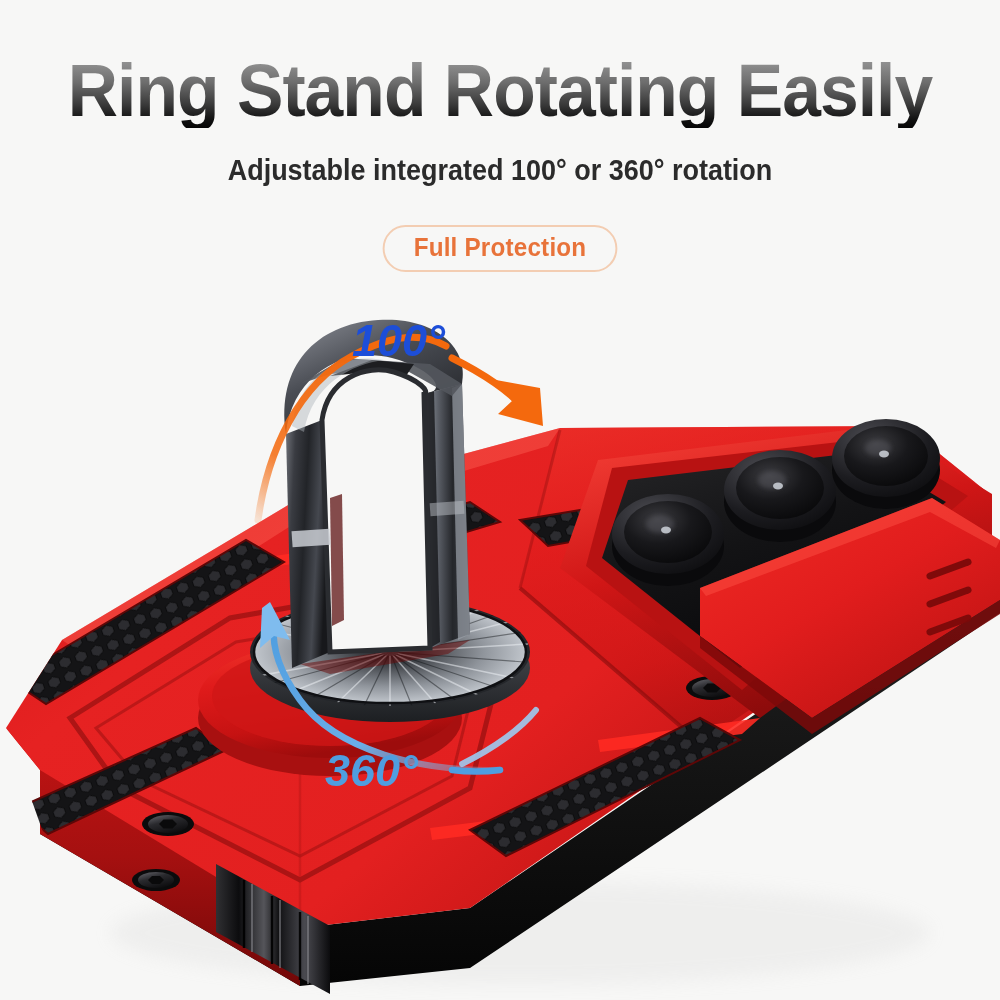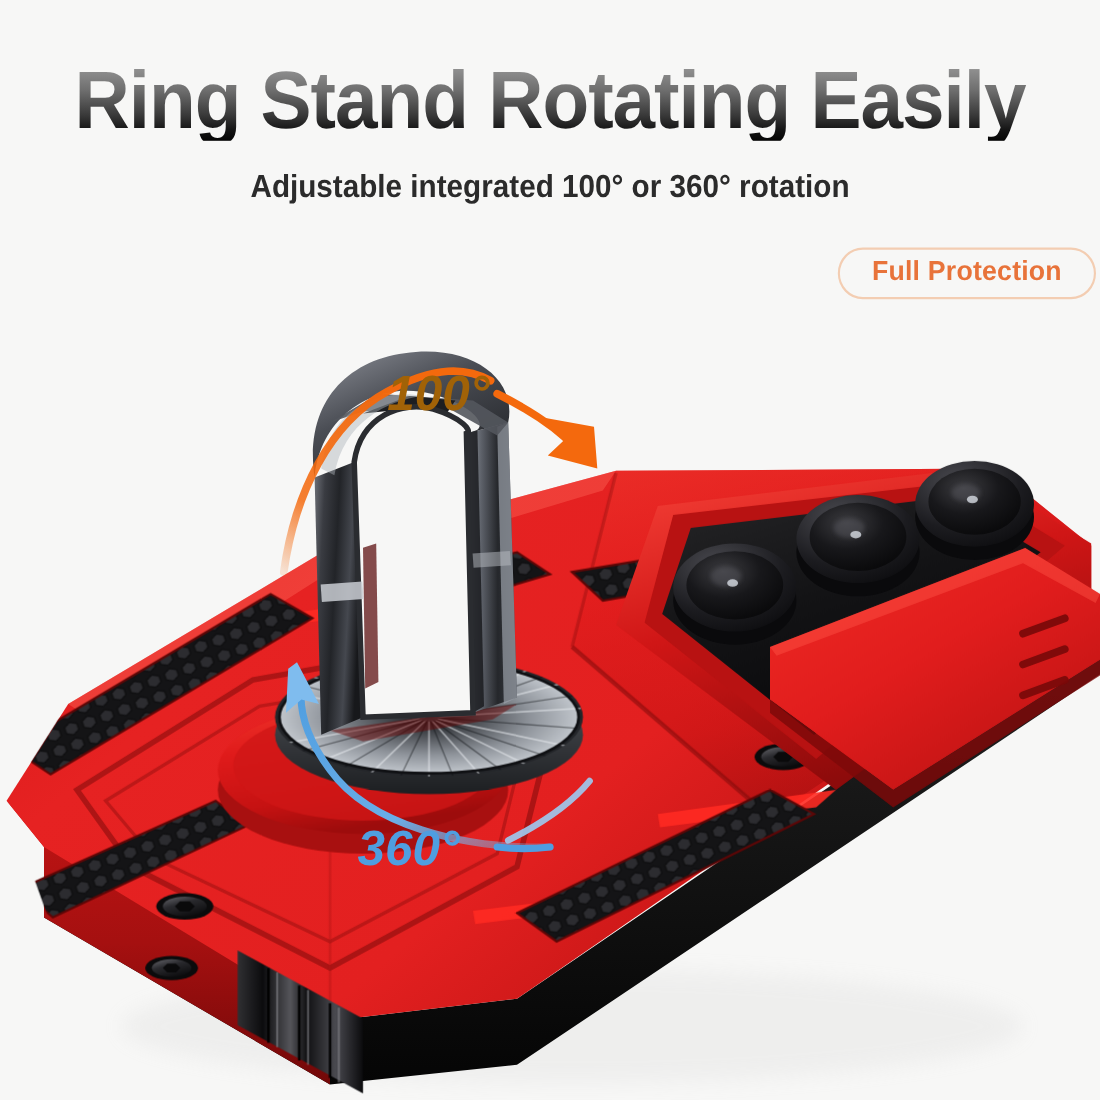--- a/index.html
+++ b/index.html
@@ -33,21 +33,21 @@
     position:absolute; top:126px; left:0; width:1000px;
     text-align:center;
     font-size:29px;
     font-weight:bold;
     color:#2b2b2b;
     transform:scaleX(0.93);
     white-space:nowrap;
   }
   .badge-wrap {
     position:absolute; top:197px; left:0; width:1000px;
-    display:flex; justify-content:flex-end;
+    display:flex; justify-content:center;
   }
   .badge {
     border:2px solid #f3cdb2;
     border-radius:26px;
     padding:6px 30px 8px;
     font-size:25px;
     font-weight:bold;
     color:#e8733a;
     letter-spacing:0.2px;
     background:transparent;
@@ -57,23 +57,23 @@
 
   
   .lbl {
     position:absolute;
     font-weight:bold;
     font-style:italic;
     white-space:nowrap;
     line-height:1;
   }
   .lbl-100 {
-    left:352px; top:307px;
+    left:352px; top:290px;
     font-size:45px;
-    color:#a16207;
+    color:#1d4ed8;
   }
   .lbl-360 {
     left:325px; top:720px;
     font-size:45px;
     color:#4f9ee0;
     font-style:italic;
   }
 
   
   svg.scene { position:absolute; inset:0; width:1000px; height:1000px; }

